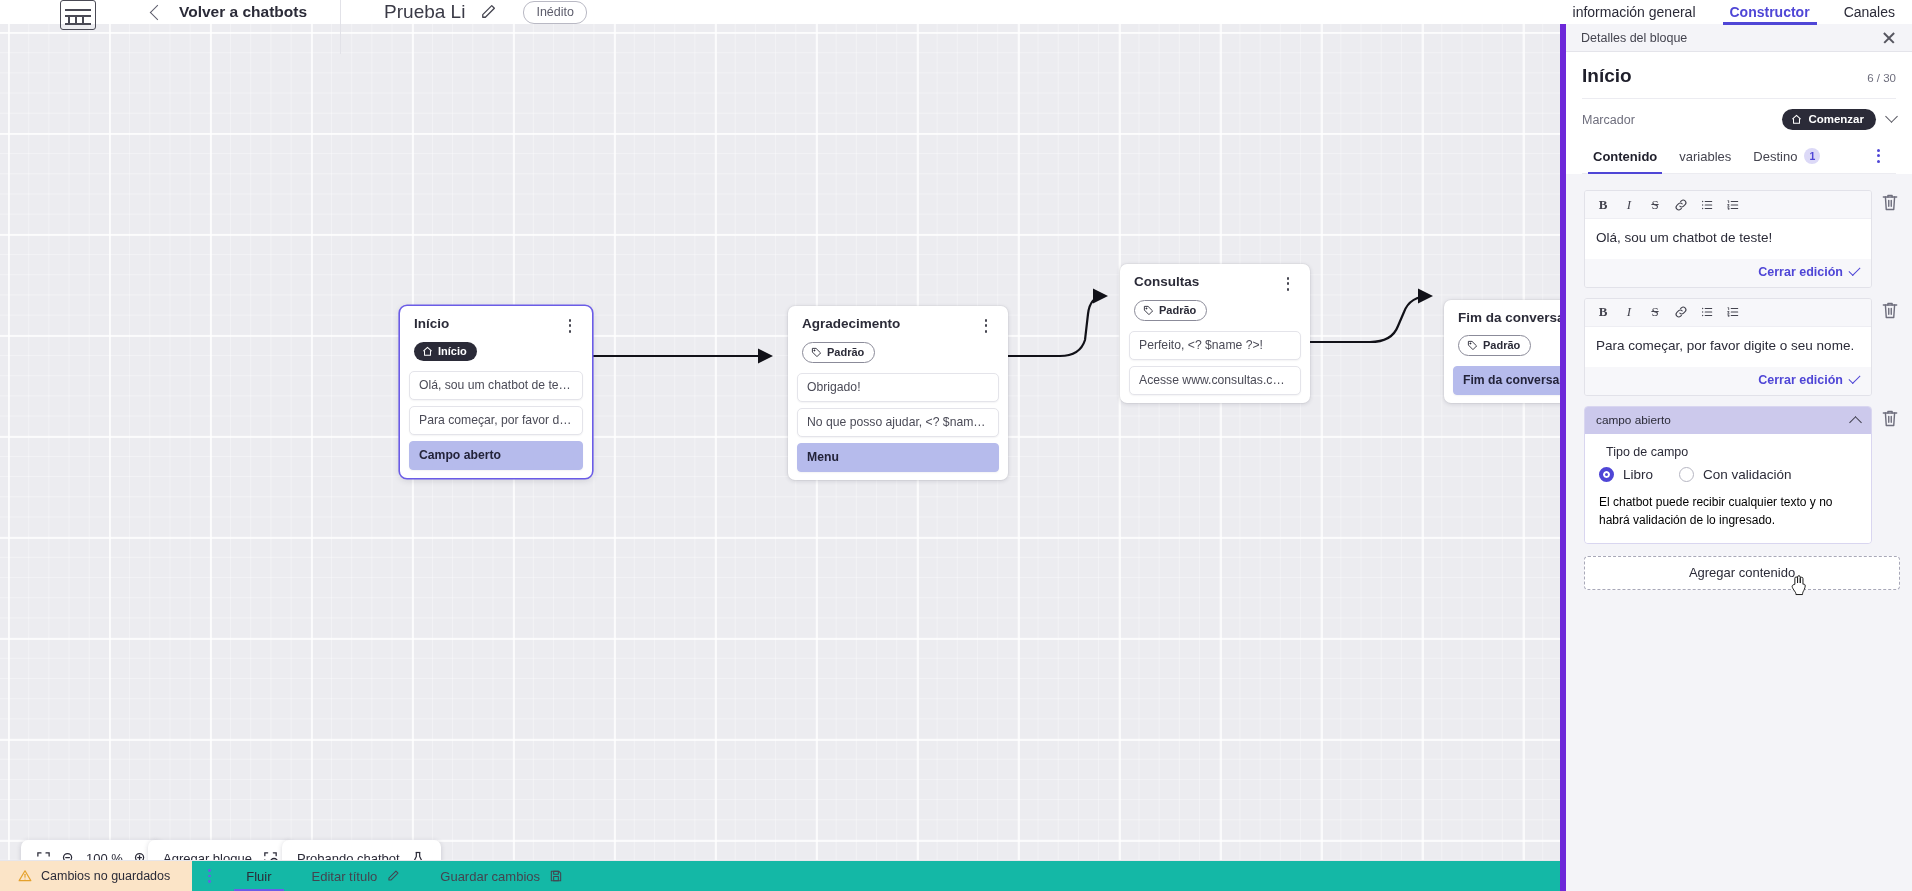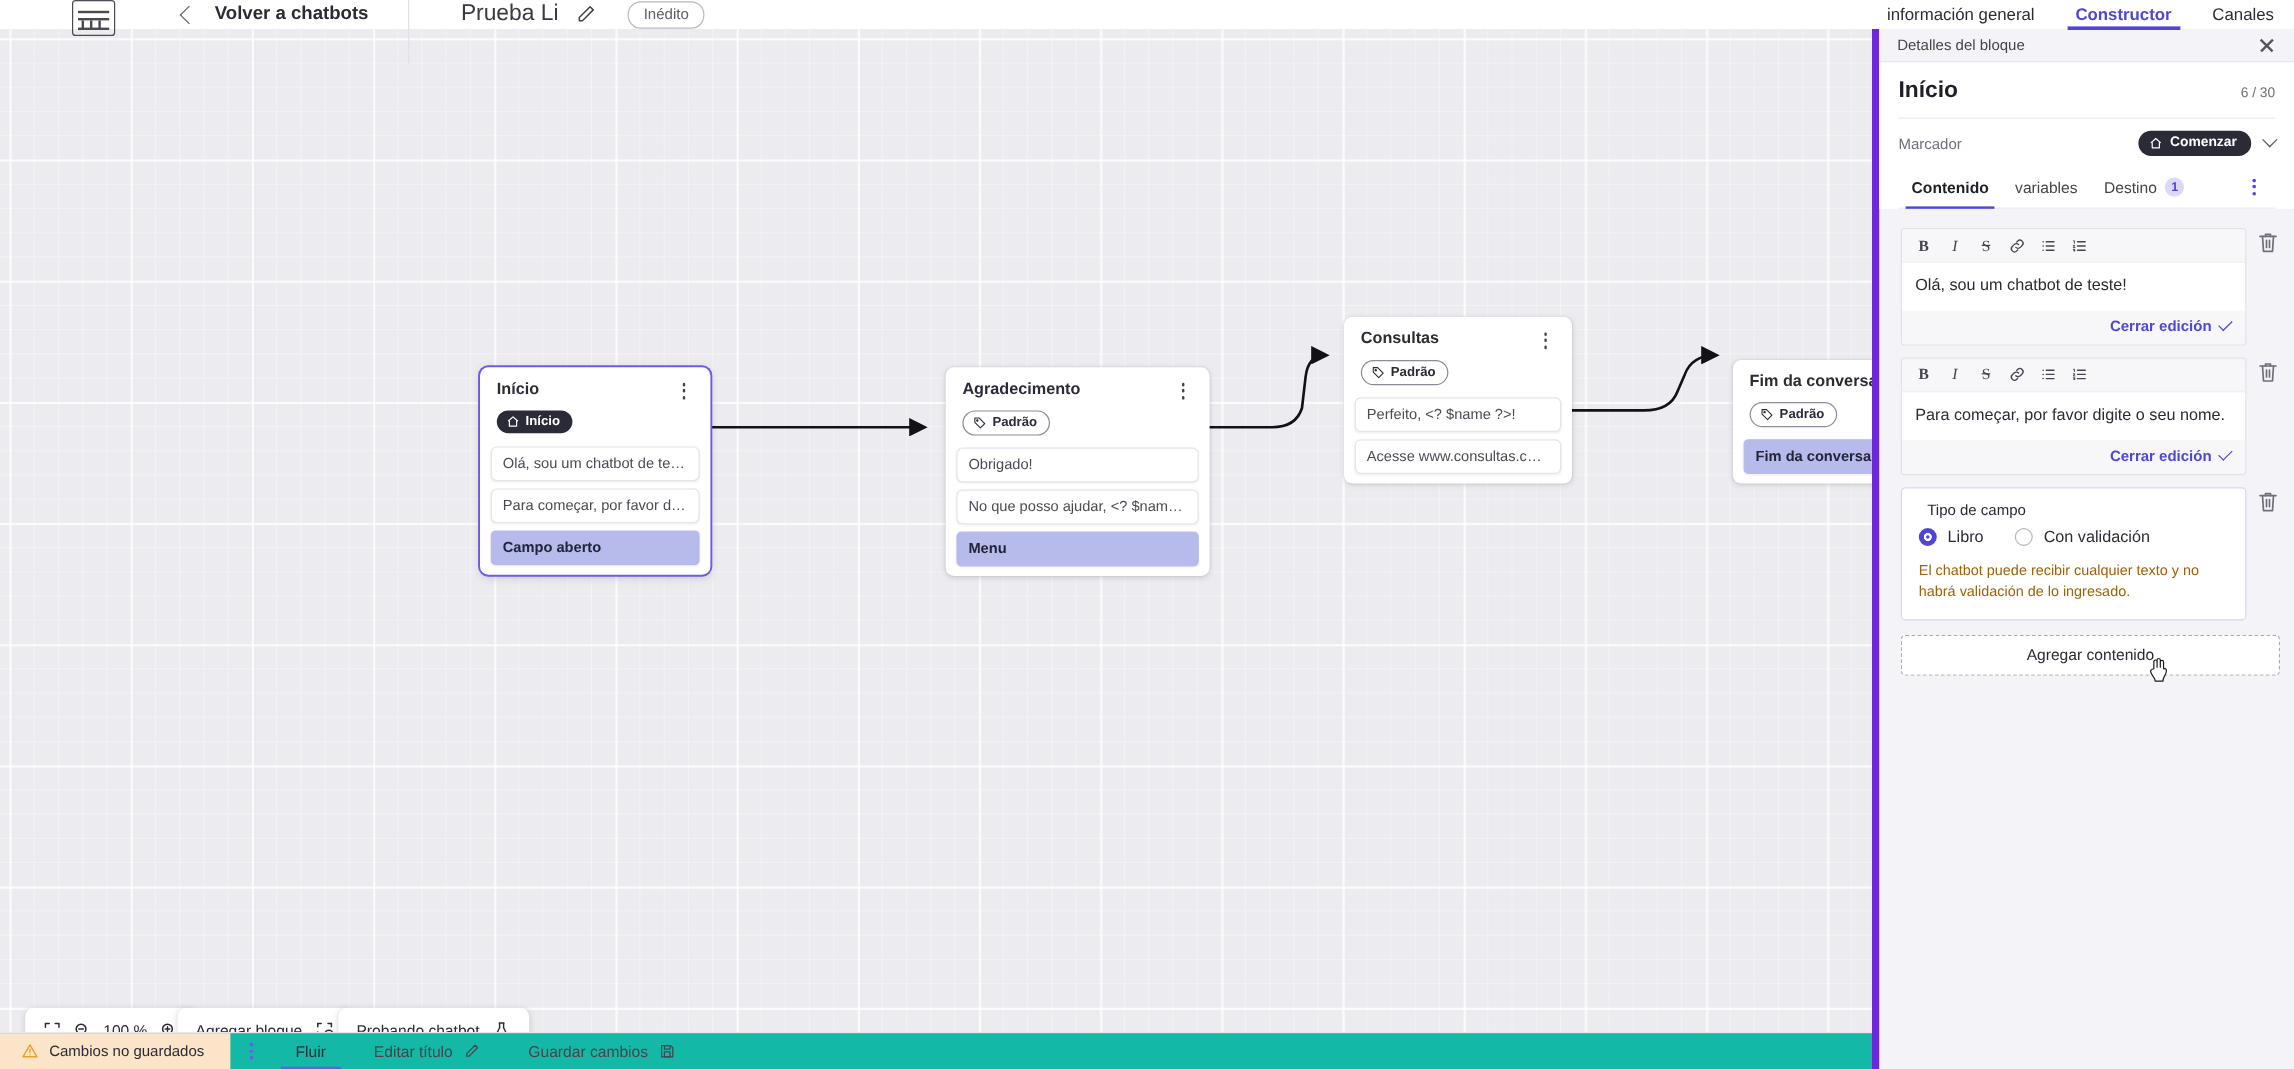--- a/index.html
+++ b/index.html
@@ -245,21 +245,21 @@
   }
   .fc-head .n { flex: 1; }
   .caret-up { width: 9px; height: 9px; border-left: 1.7px solid #3d3d4c; border-top: 1.7px solid #3d3d4c;
     transform: rotate(45deg); position: relative; top: 3px; cursor:pointer;}
   .fc-body { background: #ffffff; padding: 11px 14px 14px; }
   .fc-label { font-size: 12.5px; color: #2b2b38; margin: 0 0 8px 7px; }
   .radios { display: flex; align-items: center; gap: 26px; margin-bottom: 11px; }
   .radio { display: flex; align-items: center; gap: 9px; cursor: pointer; font-size: 13.5px; color: #2b2b38;}
   .dot { width: 15px; height: 15px; border-radius: 50%; border: 1.6px solid #b6b6c2; background:#fff; flex:0 0 auto;}
   .dot.on { border: 4.5px solid #4f46d6; background:#4f46d6; box-shadow: inset 0 0 0 2px #fff; }
-  .fc-hint { font-size: 12px; color: #a16207; line-height: 1.5; }
+  .fc-hint { font-size: 12px; color: #000000; line-height: 1.5; }
 
   #add-content {
     margin: 12px 0 0; border: 1.4px dashed #a8a8b8; border-radius: 4px;
     background: #ffffff; height: 34px; display:flex; align-items:center; justify-content:center;
     font-size: 13px; color: #2b2b38; cursor: pointer; position: relative;
   }
   #cursor-hand { position: absolute; left: 205px; top: 17px; width: 18px; height: 22px; pointer-events:none; }
 </style>
 </head>
 <body>
@@ -587,20 +587,24 @@
       <svg class="trash" viewBox="0 0 24 24" fill="none" stroke="#6e6e7d" stroke-width="1.7" stroke-linecap="round" stroke-linejoin="round">
           <path d="M4 6h16"></path>
           <path d="M9.5 6V4h5v2"></path>
           <path d="M6.5 6 7.5 21h9L17.5 6"></path>
           <path d="M10.5 10v7M13.5 10v7"></path>
         </svg>
     </div>
 
     <div class="blk-row">
       <div class="field-card">
+        <div class="fc-head">
+          <span class="n">campo abierto</span>
+          <span class="caret-up"></span>
+        </div>
         <div class="fc-body">
           <div class="fc-label">Tipo de campo</div>
           <div class="radios">
             <label class="radio">
               <span class="dot on"></span>
               <span>Libro</span>
             </label>
             <label class="radio">
               <span class="dot"></span>
               <span>Con validación</span>

